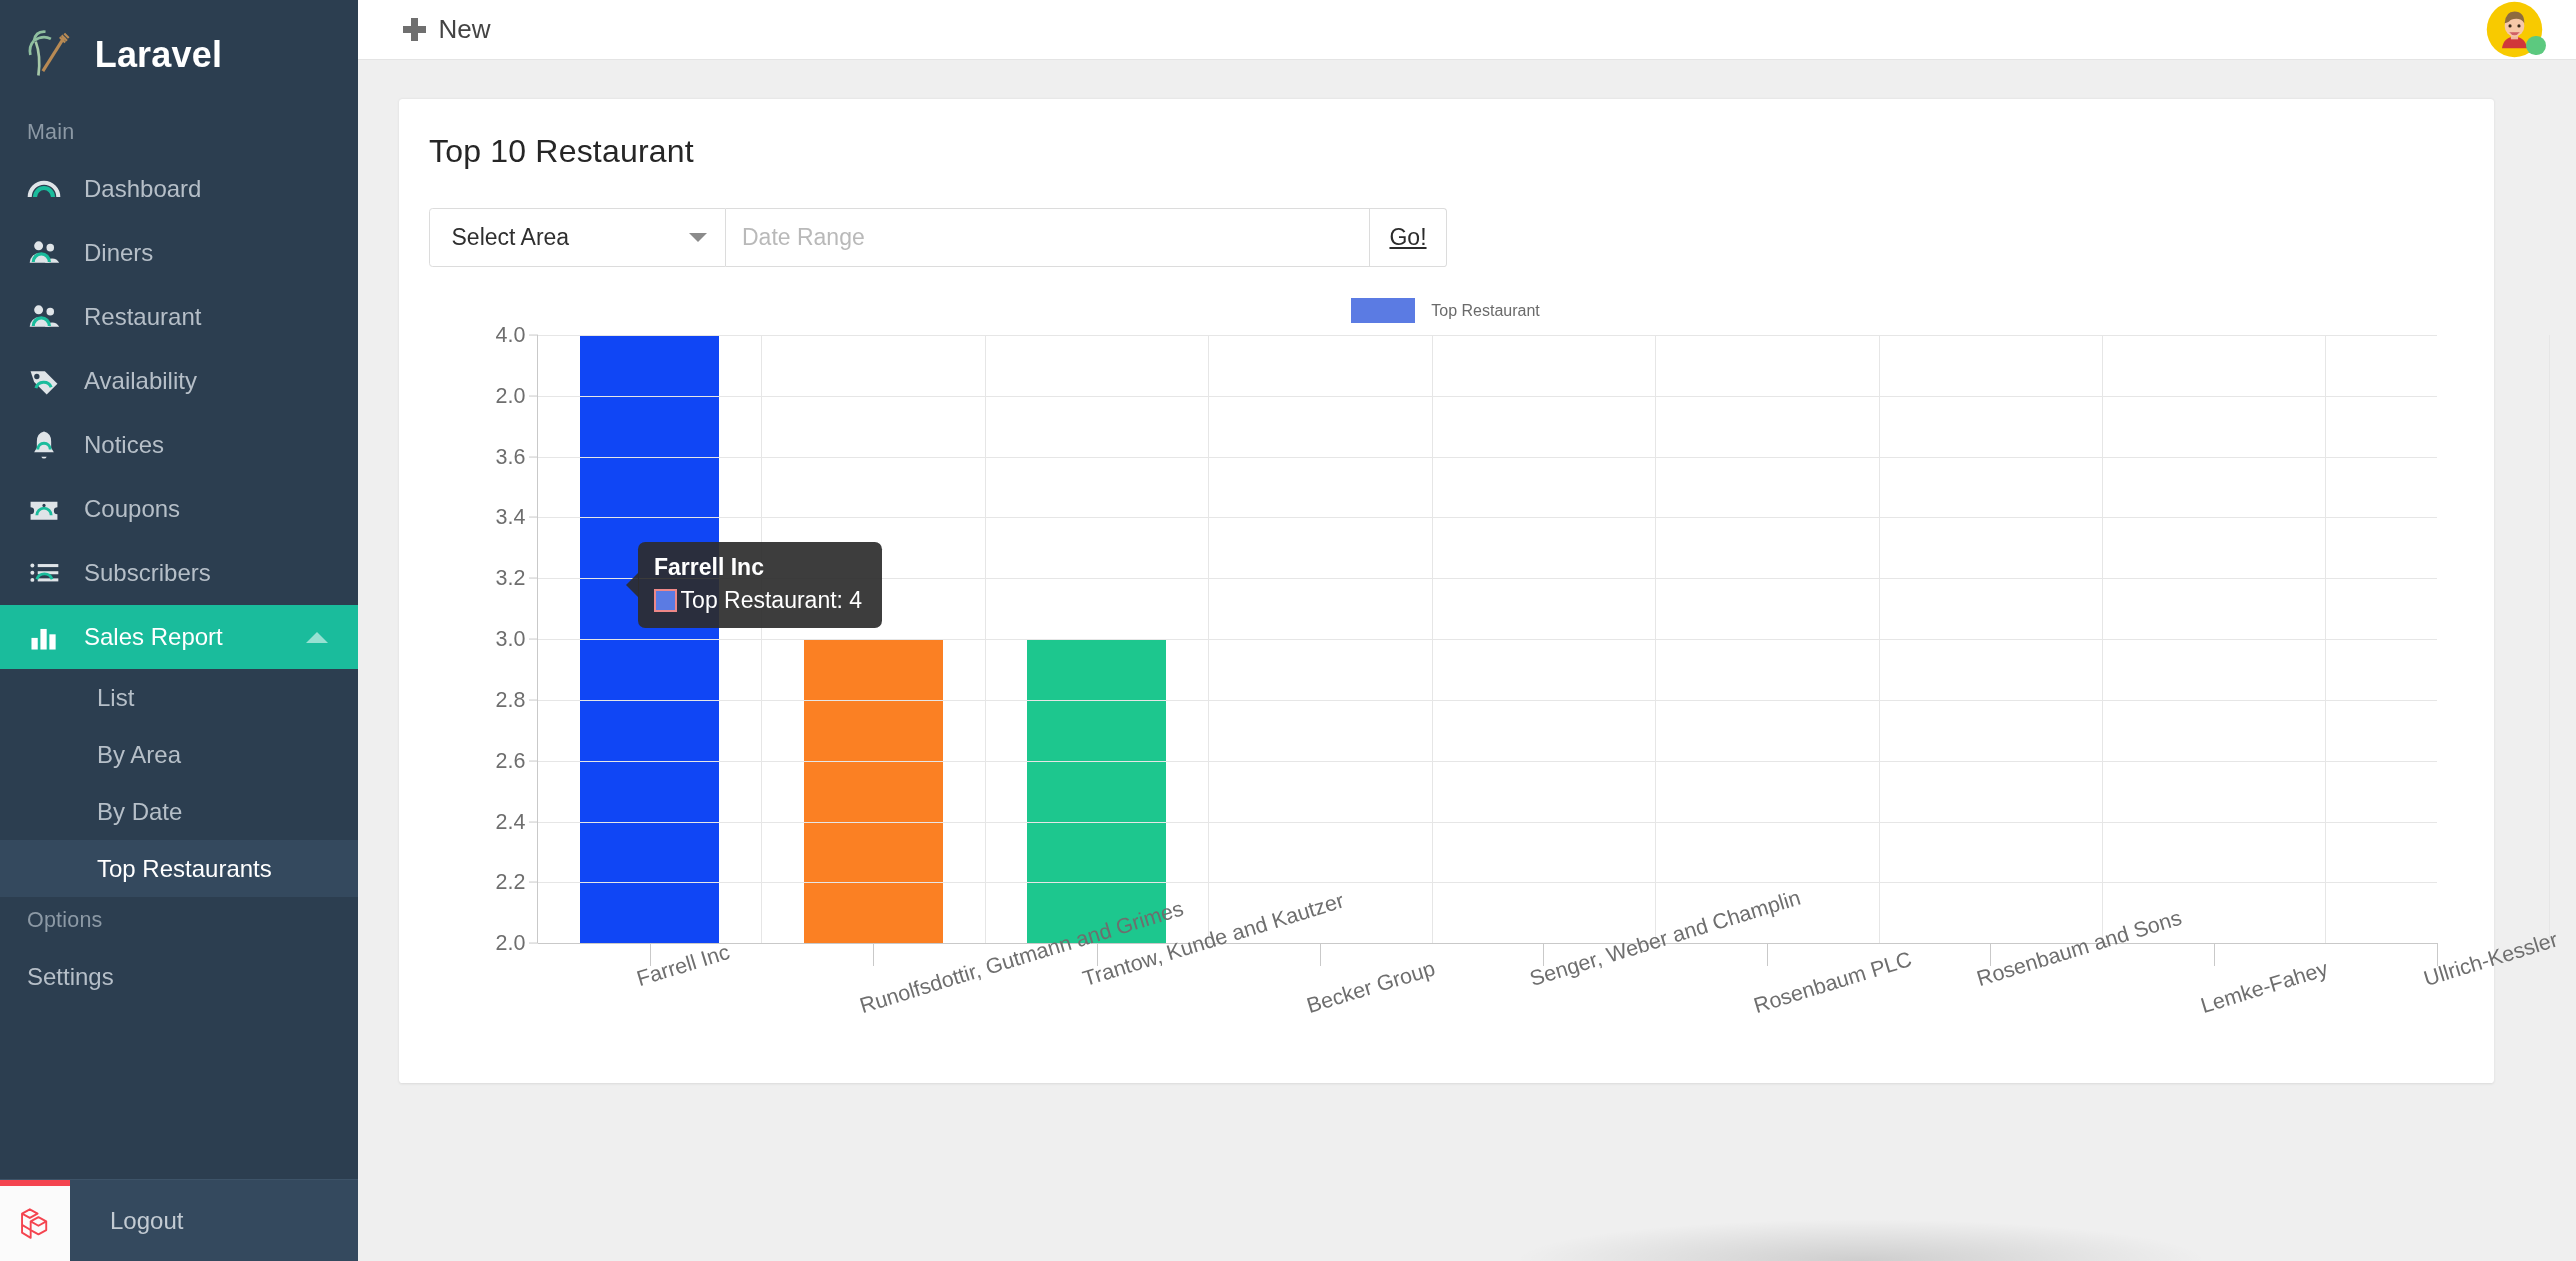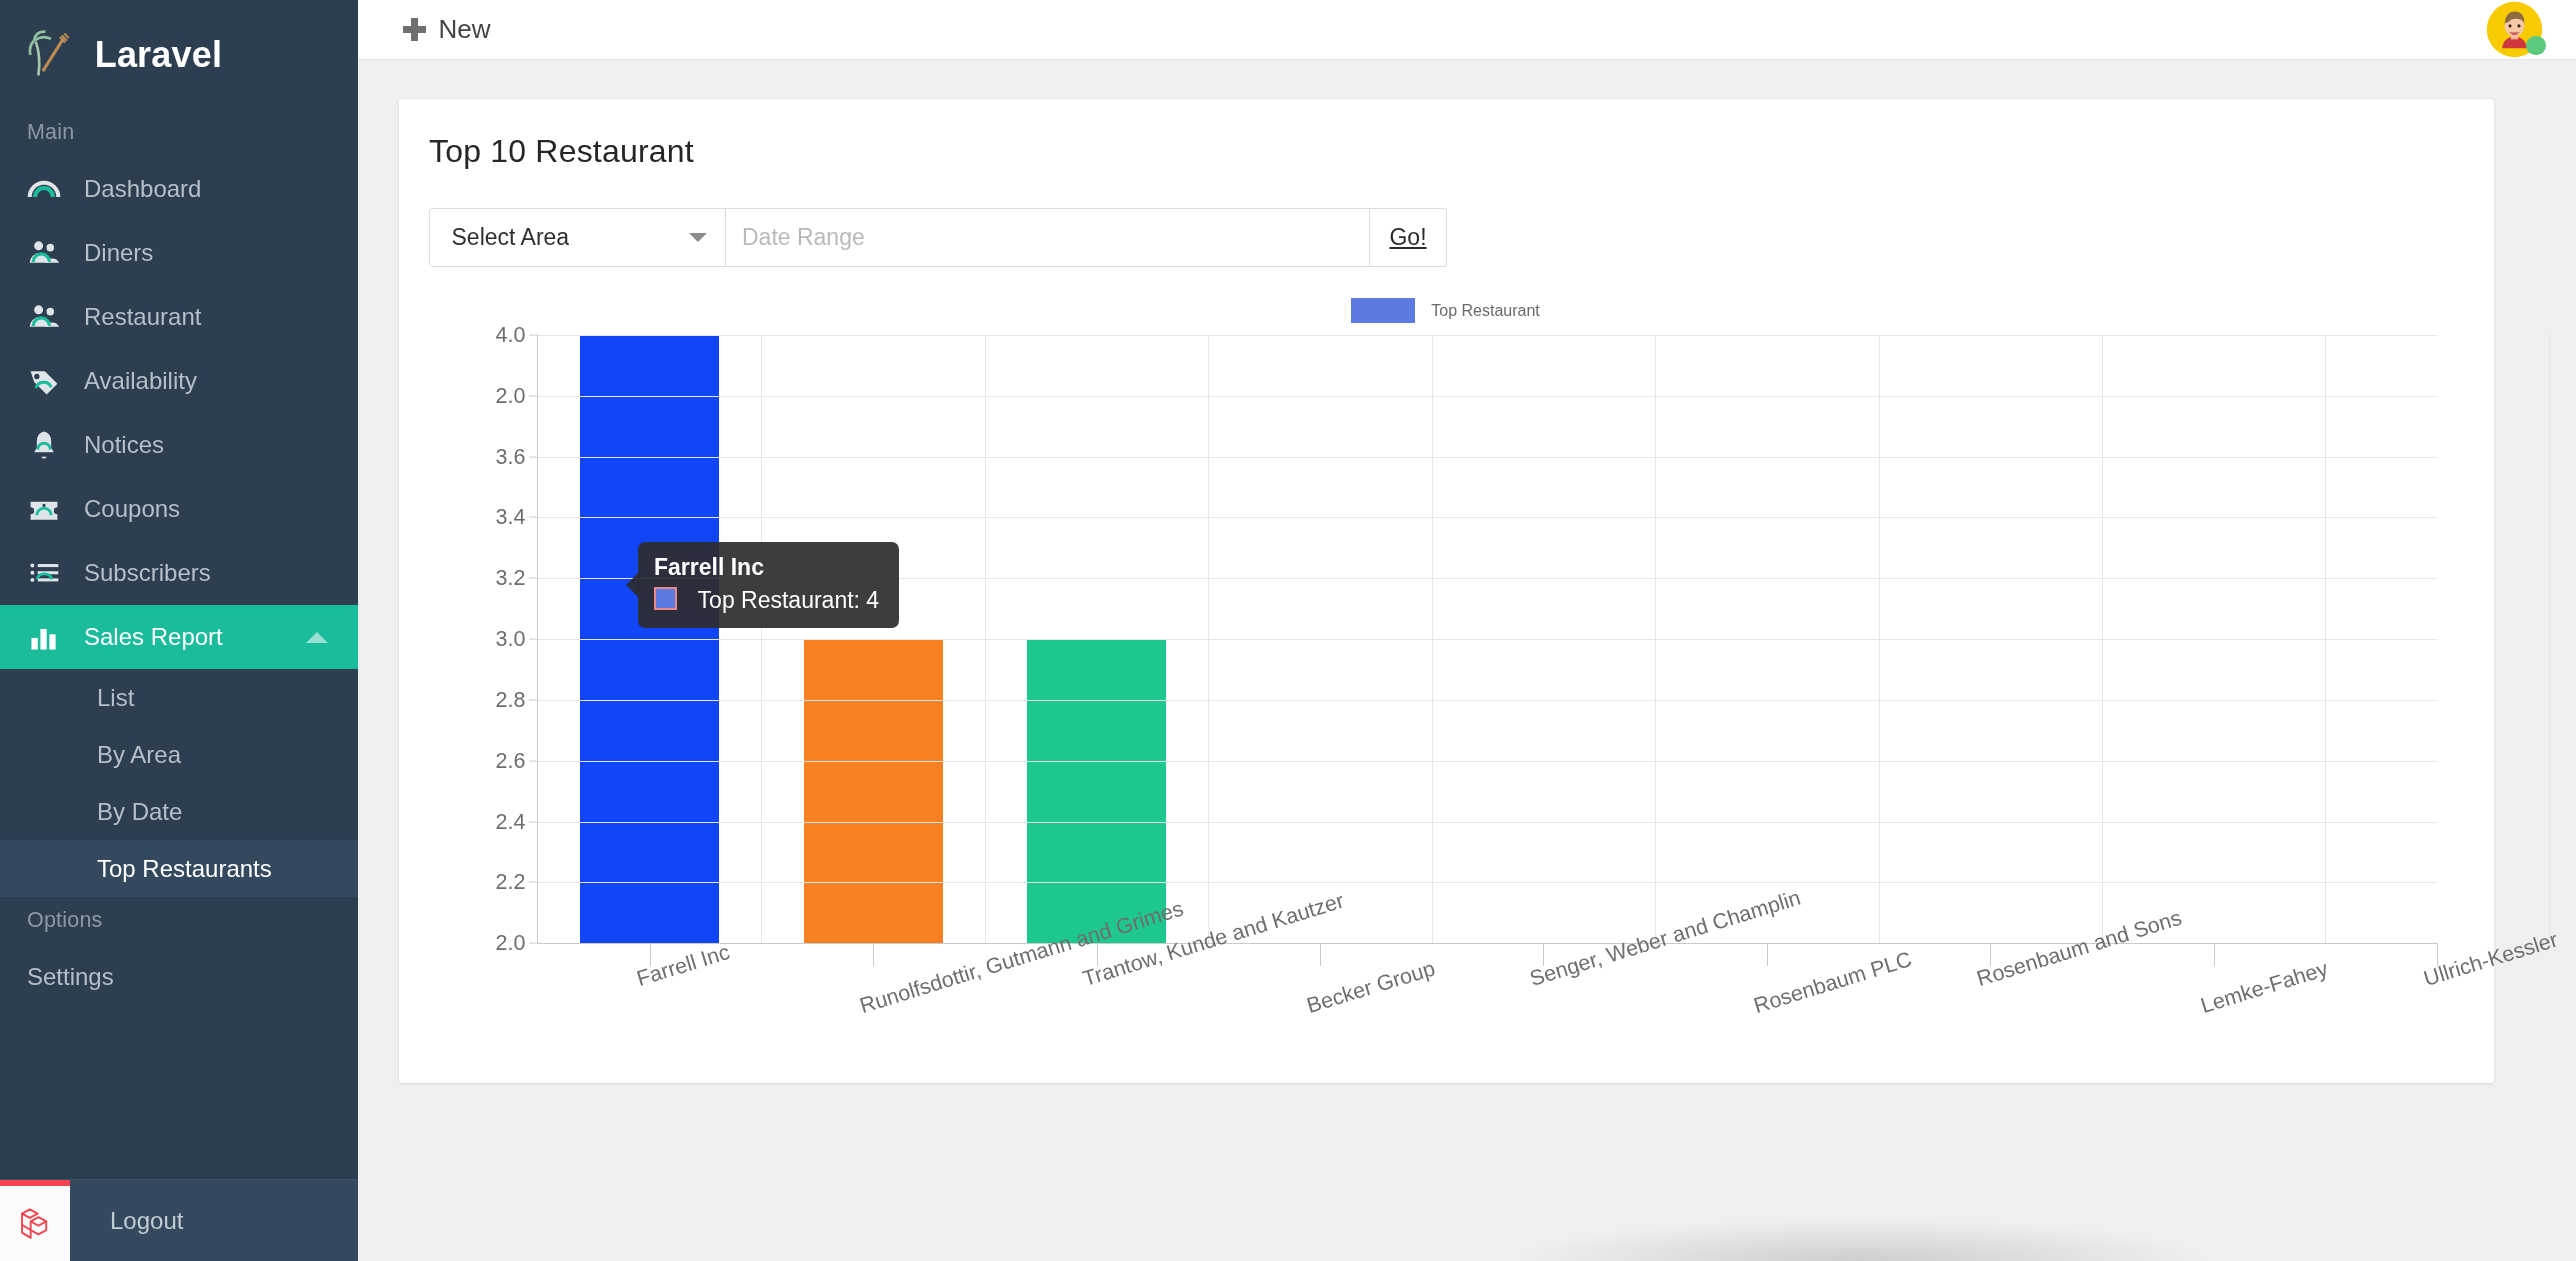--- a/index.html
+++ b/index.html
@@ -133,21 +133,21 @@
   .tooltip {
     position:absolute; background: rgba(45,45,45,.92); border-radius: 7.2px;
     padding: 12.5px 19.7px 14.3px 16px; color:#fff; z-index: 20;
   }
   .tooltip::before {
     content:''; position:absolute; left:-12.5px; top:30px;
     border-top: 13.4px solid transparent; border-bottom: 13.4px solid transparent;
     border-right: 13.4px solid rgba(45,45,45,.92);
   }
   .tt-title { font-size: 23px; font-weight:bold; margin-bottom: 5.4px; }
-  .tt-row { display:flex; gap:17px; font-size:23px; }
+  .tt-row { display:flex; align-items:center; gap:0; font-size:23px; }
   .tt-swatch { width: 23px; height:23px; background:#5b7be3; border: 2.7px solid #e88; margin-right: 3.6px; flex:0 0 23px; }
 
   .page-shadow {
     position:absolute; left: 1521px; bottom:0; width: 680px; height: 41px;
     background: radial-gradient(ellipse at 50% 100%, rgba(0,0,0,.14), rgba(0,0,0,0) 72%);
     pointer-events:none;
   }
 </style>
 </head>
 <body>

